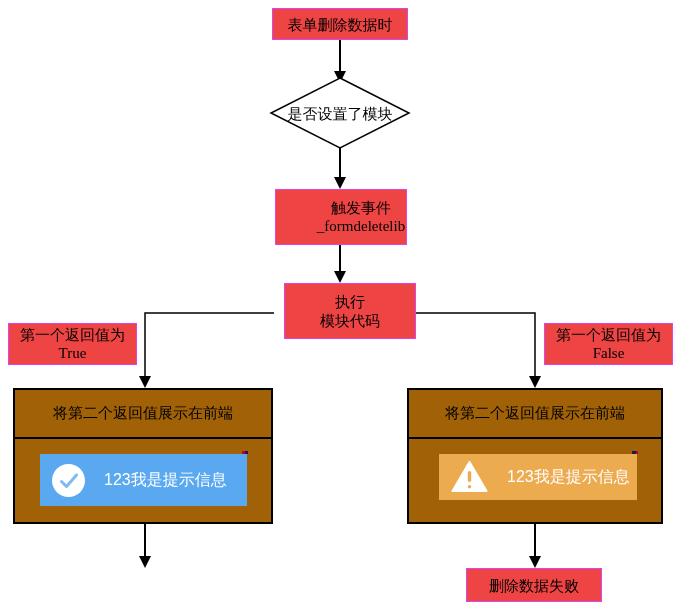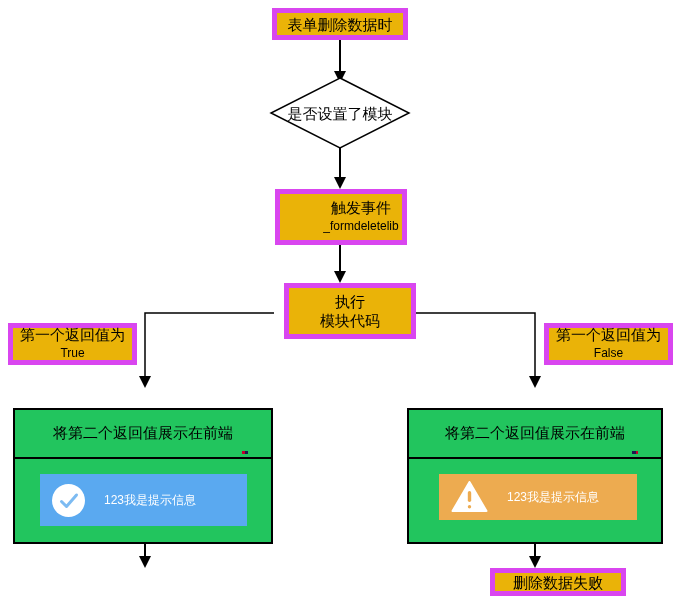--- a/index.html
+++ b/index.html
@@ -1,37 +1,37 @@
 <!DOCTYPE html>
 <html><head>
 <meta charset="utf-8">
 <style>
   html, body { margin: 0; padding: 0; background: #ffffff; }
   body { font-family: "Liberation Sans", sans-serif; color: #000; }
   #canvas { position: relative; width: 681px; height: 609px; background: #fff; overflow: hidden; }
   #wires { position: absolute; left: 0; top: 0; width: 681px; height: 609px; }
 
   .node {
-    position: absolute; background: #eab308; border: 5px solid #d946ef;
+    position: absolute; background: #ef4444; border: 1px solid #d946ef;
     display: flex; flex-direction: column; align-items: center; justify-content: center;
     font-size: 15px; line-height: 19px; text-align: center; box-sizing: border-box;
   }
-  .serif { font-family: Liberation Sans, sans-serif; font-size: 12px; }
+  .serif { font-family: Liberation Serif, serif; font-size: 15px; }
 
   .display-box {
-    position: absolute; background: #22c55e; border: 2px solid #000; box-sizing: border-box; margin-top: 20px;
+    position: absolute; background: #a16207; border: 2px solid #000; box-sizing: border-box;
   }
   .display-title {
     height: 49px; border-bottom: 2px solid #000; box-sizing: border-box;
     display: flex; align-items: center; justify-content: center;
     font-size: 15px;
   }
   .toast {
     position: absolute; display: flex; align-items: center;
-    color: #ffffff; font-size: 12px;
+    color: #ffffff; font-size: 16px;
   }
   .toast-success { left: 25px; top: 64px; width: 207px; height: 52px; background: #5aa9f0; }
   .toast-warning { left: 30px; top: 64px; width: 198px; height: 46px; background: #edab50; }
   .toast-icon { margin-left: 12px; display: flex; align-items: center; }
   .toast-text { margin-left: 19px; white-space: nowrap; }
 
   .diamond-label {
     position: absolute; left: 271px; top: 92px; width: 138px; height: 42px;
     display: flex; align-items: center; justify-content: center;
     font-size: 15px; line-height: 19px; text-align: center;
@@ -130,17 +130,17 @@
           <rect x="16.8" y="24" width="3.4" height="3.4" rx="1.7" fill="#edab50"></rect>
         </svg>
       </span>
       <span class="toast-text">123我是提示信息</span>
     </div>
   </div>
 
   <div class="artifact artifact-left"></div>
   <div class="artifact artifact-right"></div>
 
-  <div class="node" style="left:490px; top:568px; width:136px; height:28px;">
+  <div class="node" style="left:466px; top:568px; width:136px; height:34px;">
     <span>删除数据失败</span>
   </div>
 
 </div>
 
 </body></html>

